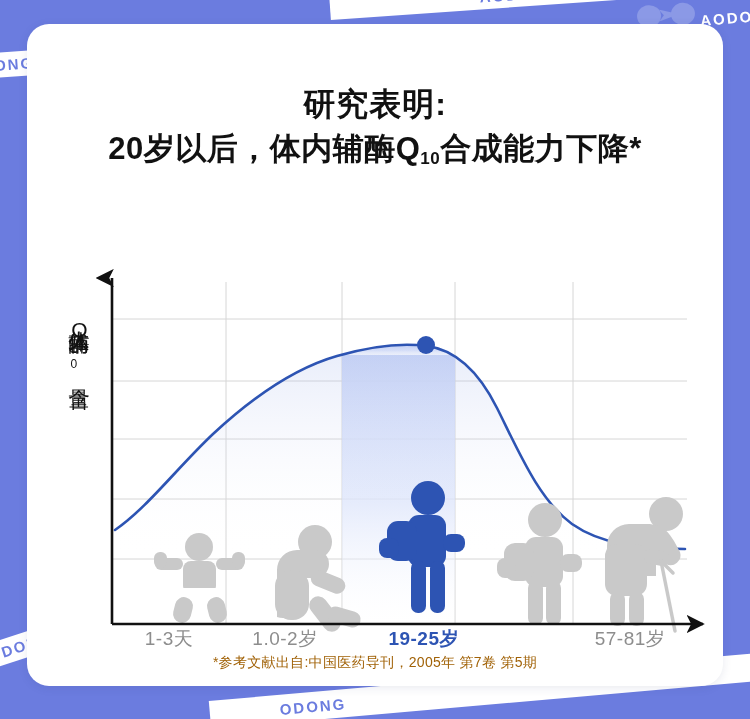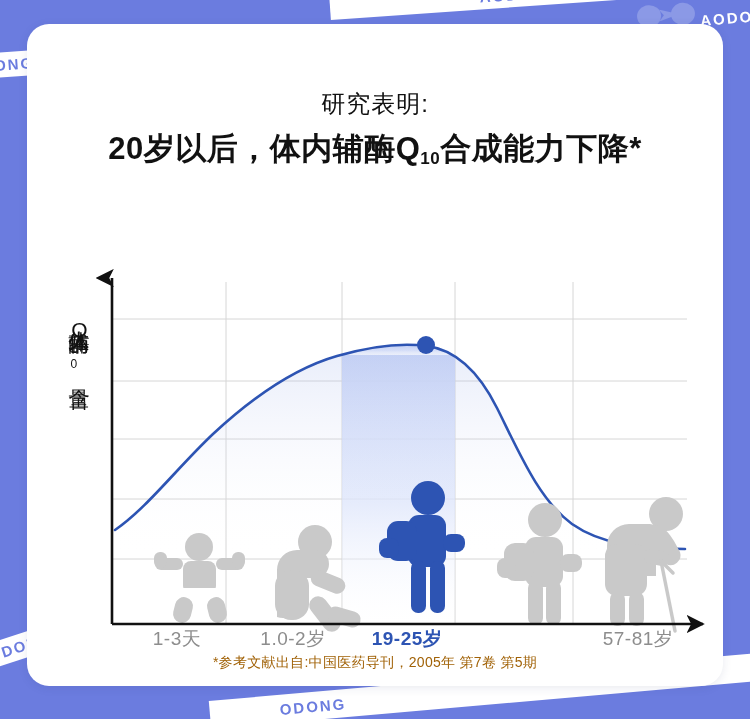--- a/index.html
+++ b/index.html
@@ -127,23 +127,23 @@
   
   #headline {
     position: absolute;
     left: 0;
     right: 0;
     top: 58px;
     text-align: center;
     color: #111111;
   }
   #headline .line1 {
-    font-size: 24px;
+    font-size: 32px;
     line-height: 44px;
-    font-weight: 400;
+    font-weight: 700;
     letter-spacing: 1px;
   }
   #headline .line2 {
     font-size: 31px;
     line-height: 46px;
     font-weight: 700;
     letter-spacing: 0.5px;
     white-space: nowrap;
   }
   #headline .line2 sub {
@@ -179,38 +179,39 @@
     text-orientation: upright;
     white-space: nowrap;
     height: 290px;
   }
   #ylabel sub {
     font-size: 12px;
   }
 
   #xticks {
     position: absolute;
-    left: 8px;
+    left: 0;
     top: 370px;
     width: 696px;
     height: 30px;
   }
   .xtick {
     position: absolute;
     top: 0;
     width: 120px;
     margin-left: -60px;
     text-align: center;
     font-size: 19px;
     color: #8d8d8d;
     letter-spacing: 0.5px;
   }
   .xtick.active {
     color: #2d54b3;
     font-weight: 700;
+    text-align: right;
   }
 
   
   #footnote {
     position: absolute;
     left: 0;
     right: 0;
     top: 398px;
     text-align: center;
     font-size: 14px;

